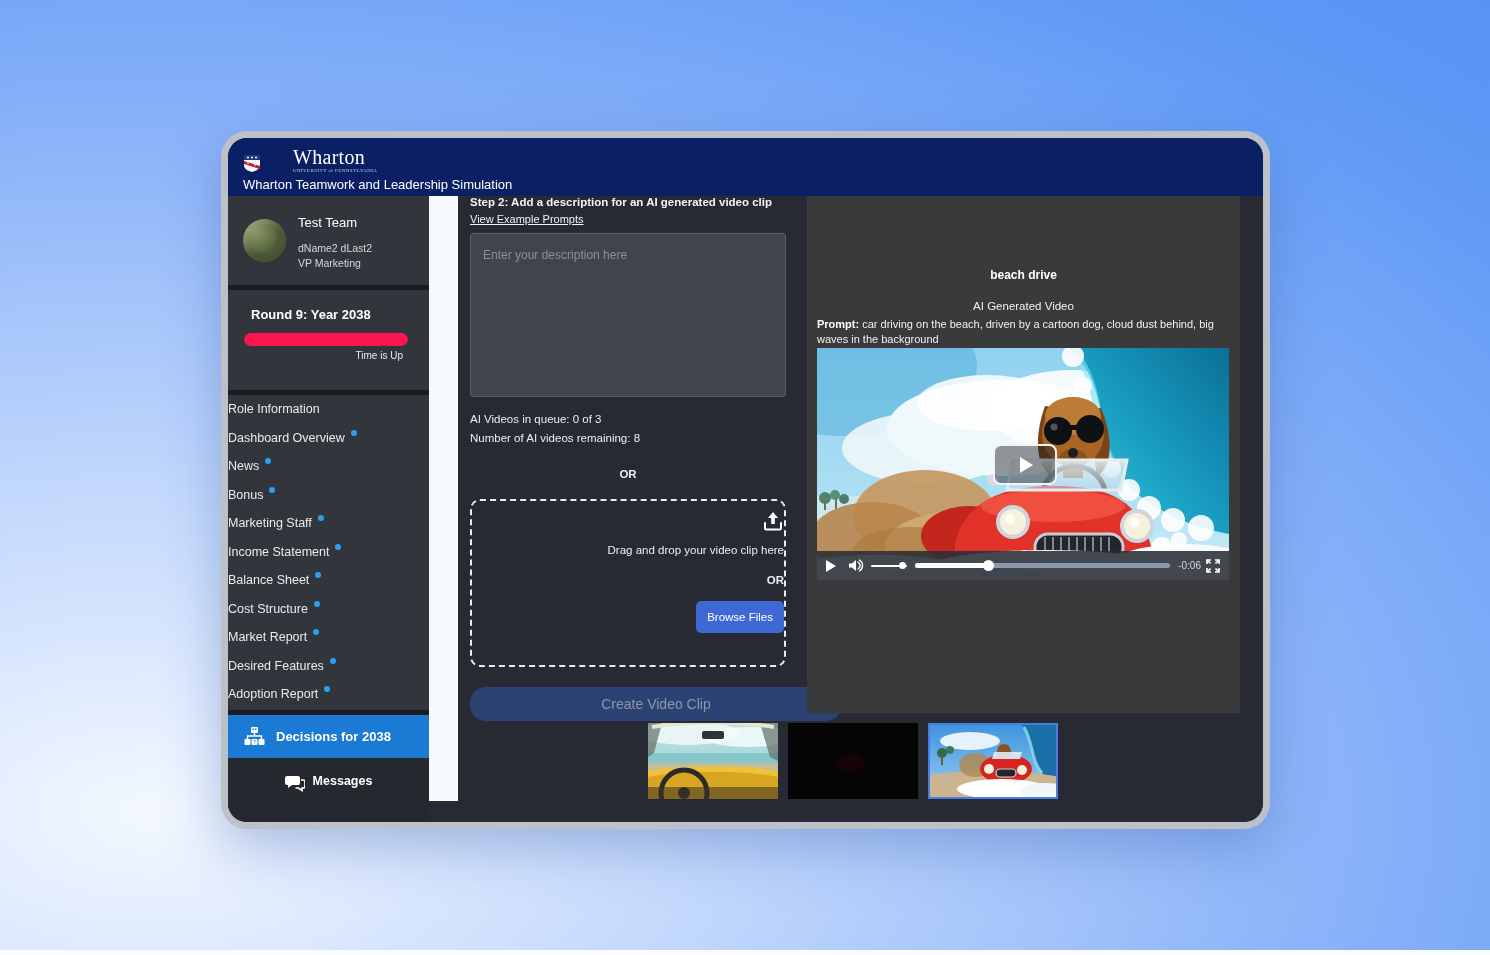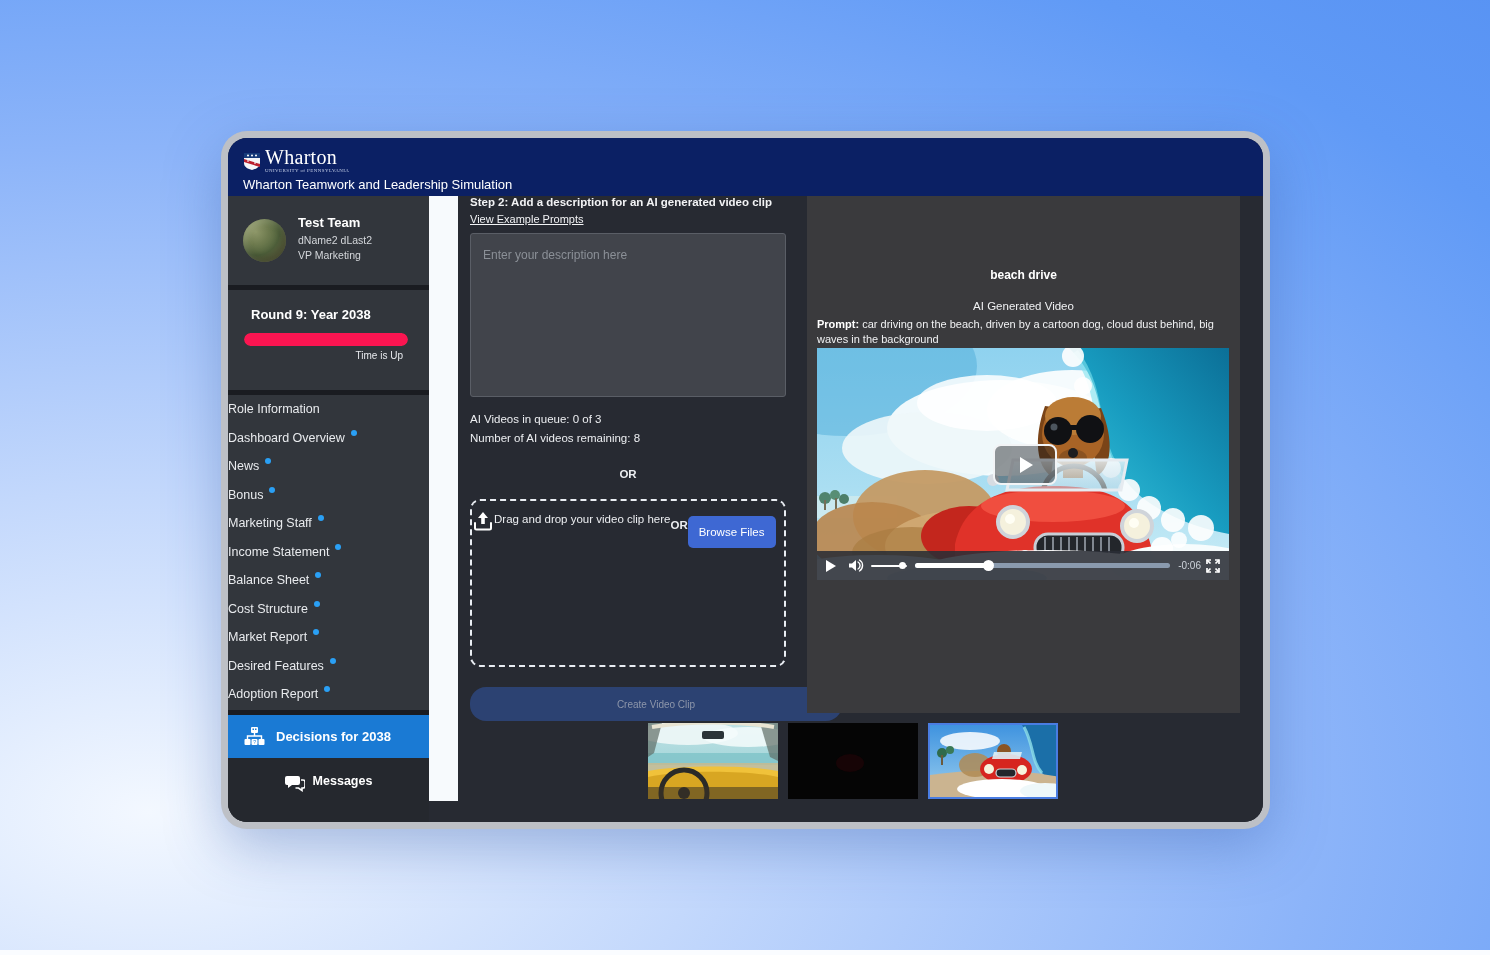--- a/index.html
+++ b/index.html
@@ -7,34 +7,34 @@
   body{background:radial-gradient(135% 120% at 10% 85%, #f3f8ff 0%, #c3d8fc 28%, #8cb4f9 58%, #609af6 85%, #5792f3 100%);position:relative;}
   .bottom-strip{position:absolute;left:0;right:0;bottom:0;height:5px;background:#fafcff;}
 
   
   .window{position:absolute;left:221px;top:131px;width:1035px;height:684px;
     border:7px solid rgba(248,251,255,.72);border-radius:26px;background:#272a32;
     box-shadow:0 18px 55px rgba(47,86,166,.35);overflow:hidden;}
 
   
   .hdr{position:absolute;left:0;top:0;width:1035px;height:58px;background:#0b2064;}
-  .logo-row{position:absolute;left:15px;top:9px;display:flex;align-items:center;}
+  .logo-row{position:absolute;left:15px;top:9px;display:flex;align-items:flex-end;gap:28px;}
   .shield{width:18px;height:19px;margin-right:4px;margin-top:2px;}
   .wharton{font-family:"Liberation Serif",serif;font-size:20px;color:#ffffff;line-height:20px;letter-spacing:.3px;}
   .univ{font-family:"Liberation Serif",serif;font-size:5px;color:#c9d2ea;letter-spacing:.4px;margin-top:1px;white-space:nowrap;}
   .hdr-sub{position:absolute;left:15px;top:39px;font-size:13px;font-weight:normal;color:#ffffff;}
 
   
   .sidebar{position:absolute;left:0;top:58px;width:201px;height:626px;background:#32363c;}
   .team{position:absolute;left:0;top:0;width:201px;height:89px;}
   .avatar{position:absolute;left:15px;top:23px;width:43px;height:43px;border-radius:50%;
     background:radial-gradient(circle at 30% 30%, #8d9668 0%, #6d7a4e 30%, #54663f 55%, #7d7a55 75%, #46533a 100%);
     box-shadow:inset -4px -5px 8px rgba(30,40,20,.6), inset 3px 3px 6px rgba(220,225,190,.35);}
   .team-info{position:absolute;left:70px;top:19px;}
-  .team-name{font-size:13px;font-weight:bold;color:#fff;margin-bottom:4px;}
+  .team-name{font-size:13px;font-weight:normal;color:#fff;margin-bottom:12px;}
   .team-member,.team-role{font-size:10.5px;color:#d4d7db;margin-bottom:3px;}
   .divider{position:absolute;left:0;width:201px;height:5px;background:#1a1c21;}
   .d1{top:89px;} .d2{top:194px;} .d3{top:514px;}
   .round{position:absolute;left:0;top:94px;width:201px;height:100px;}
   .round-title{position:absolute;left:23px;top:17px;font-size:13px;font-weight:bold;color:#fff;}
   .round-bar{position:absolute;left:16px;top:43px;width:164px;height:13px;border-radius:7px;background:#4a4038;overflow:hidden;}
   .round-fill{height:100%;border-radius:7px;}
   .round-status{position:absolute;right:26px;top:60px;font-size:10px;color:#e8eaee;}
   #nav-list{position:absolute;left:0;top:199px;width:201px;}
   .nav-item{height:28.5px;display:flex;align-items:center;cursor:pointer;}
@@ -56,28 +56,28 @@
   .form-col{position:absolute;left:12px;top:0;width:316px;}
   .step-heading{font-size:11.5px;font-weight:bold;color:#f2f3f5;line-height:13px;margin-top:0px;}
   .example-link{display:inline-block;font-size:11px;color:#f2f3f5;text-decoration:underline;margin-top:3px;cursor:pointer;}
   .desc-area{box-sizing:border-box;width:316px;height:164px;margin-top:6px;background:#41444b;border:1px solid #5a5e66;
     border-radius:3px;resize:none;padding:14px 12px;font-family:"Liberation Sans",sans-serif;font-size:12px;color:#0ea5e9;}
   .desc-area::placeholder{color:#8b9097;}
   .queue-line{font-size:11.5px;color:#eceef1;margin-top:12px;}
   .queue-line + .queue-line{margin-top:7px;}
   .or-top{text-align:center;font-size:11.5px;font-weight:bold;color:#eceef1;margin-top:24px;}
   .dropzone{box-sizing:border-box;width:316px;height:168px;margin-top:19px;border:2px dashed #e9edf3;border-radius:10px;
-    display:flex;flex-direction:row;align-items:flex-start;cursor:pointer;}
+    display:flex;flex-direction:column;align-items:flex-end;cursor:pointer;}
   .upload-icon{width:22px;height:22px;margin-top:9px;}
   .drop-text{font-size:11.5px;color:#eceef1;margin-top:12px;}
   .or-inner{font-size:11.5px;font-weight:bold;color:#eceef1;margin-top:18px;}
   .browse-btn{margin-top:15px;background:#3e68d3;color:#ffffff;border:none;border-radius:5px;
     font-family:"Liberation Sans",sans-serif;font-size:11.5px;padding:10px 11px;cursor:pointer;}
   .create-btn{box-sizing:border-box;width:372px;height:34px;margin-top:20px;background:#2c4272;border:none;border-radius:16px;
-    font-family:"Liberation Sans",sans-serif;font-size:10px;color:#8d96aa;cursor:default;}
+    font-family:"Liberation Sans",sans-serif;font-size:14px;color:#8d96aa;cursor:default;}
 
   
   .preview{position:absolute;left:349px;top:0;width:433px;height:517px;background:#3a3a3d;}
   .clip-title{position:absolute;left:0;top:72px;width:433px;text-align:center;font-size:12px;font-weight:bold;color:#ffffff;}
   .clip-subtitle{position:absolute;left:0;top:104px;width:433px;text-align:center;font-size:11.5px;color:#f0f1f3;}
   .clip-prompt{position:absolute;left:10px;top:121px;width:412px;font-size:11px;color:#f0f1f3;line-height:15px;}
   .clip-prompt b{color:#ffffff;}
   .video{position:absolute;left:10px;top:152px;width:412px;height:232px;background:#000;overflow:hidden;}
   .video svg{display:block;}
   .center-play{position:absolute;left:176px;top:96px;width:60px;height:37px;border:2px solid #f2f4f6;border-radius:8px;

